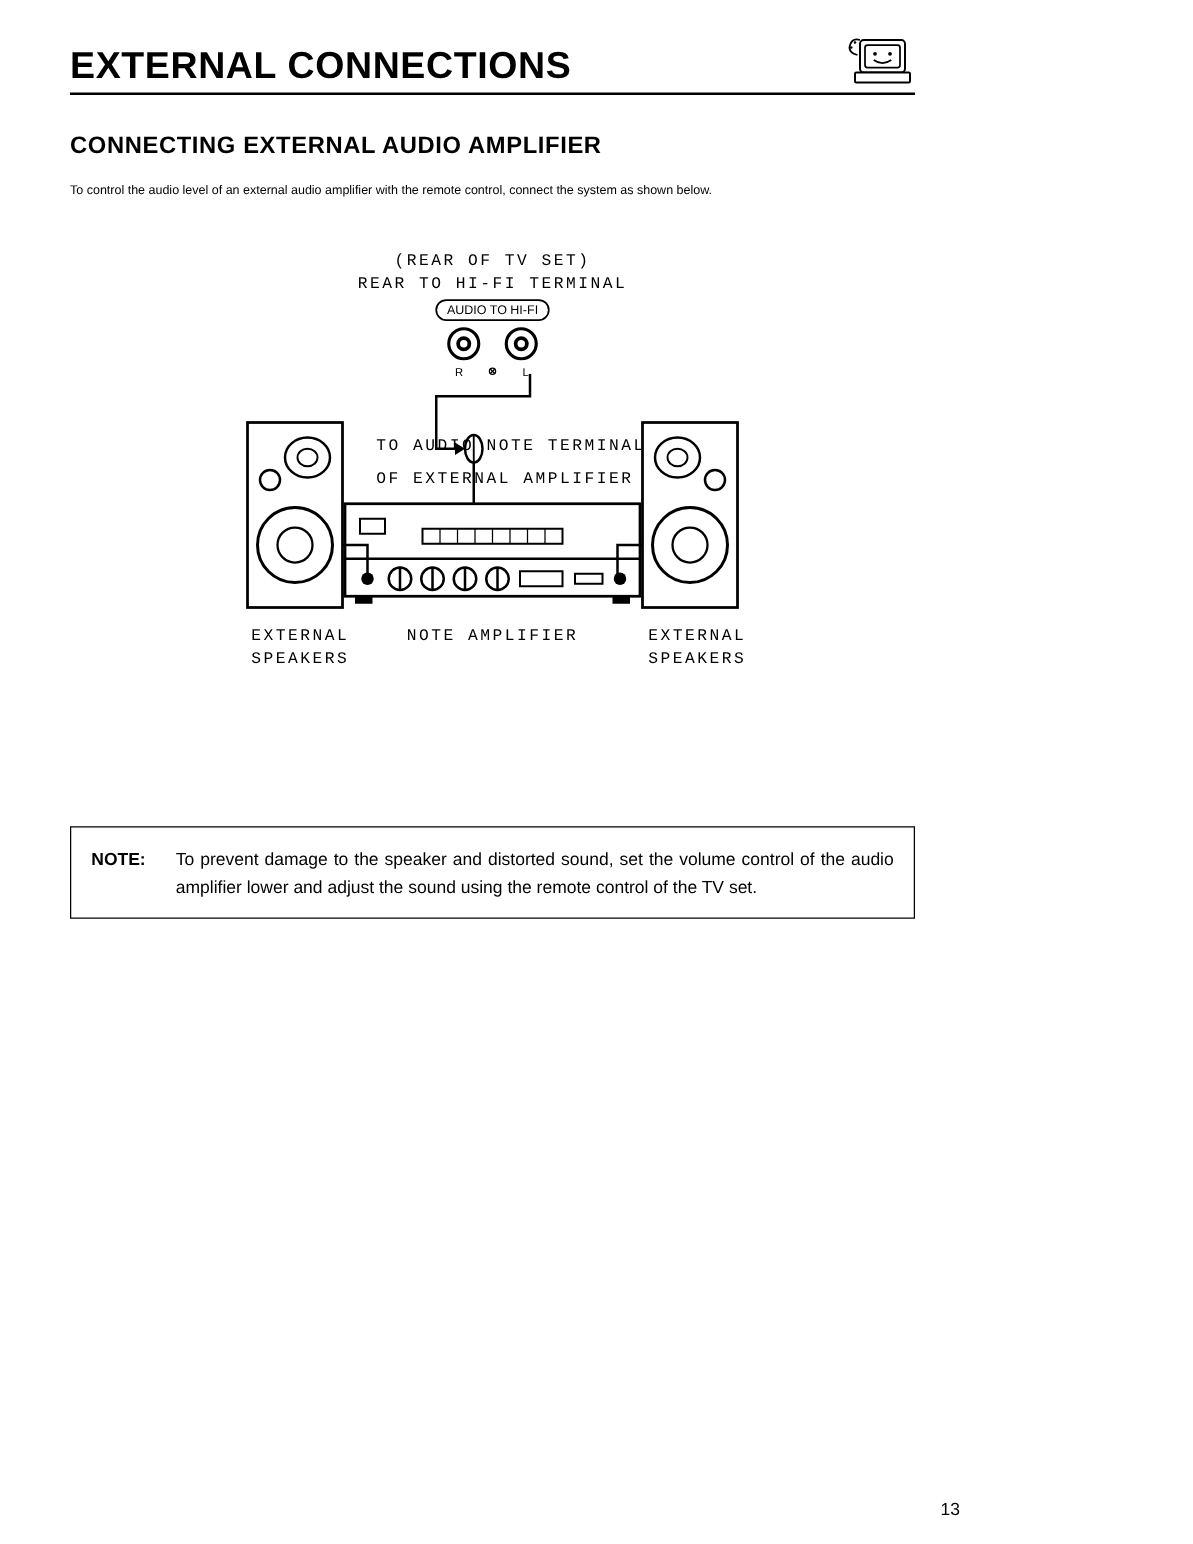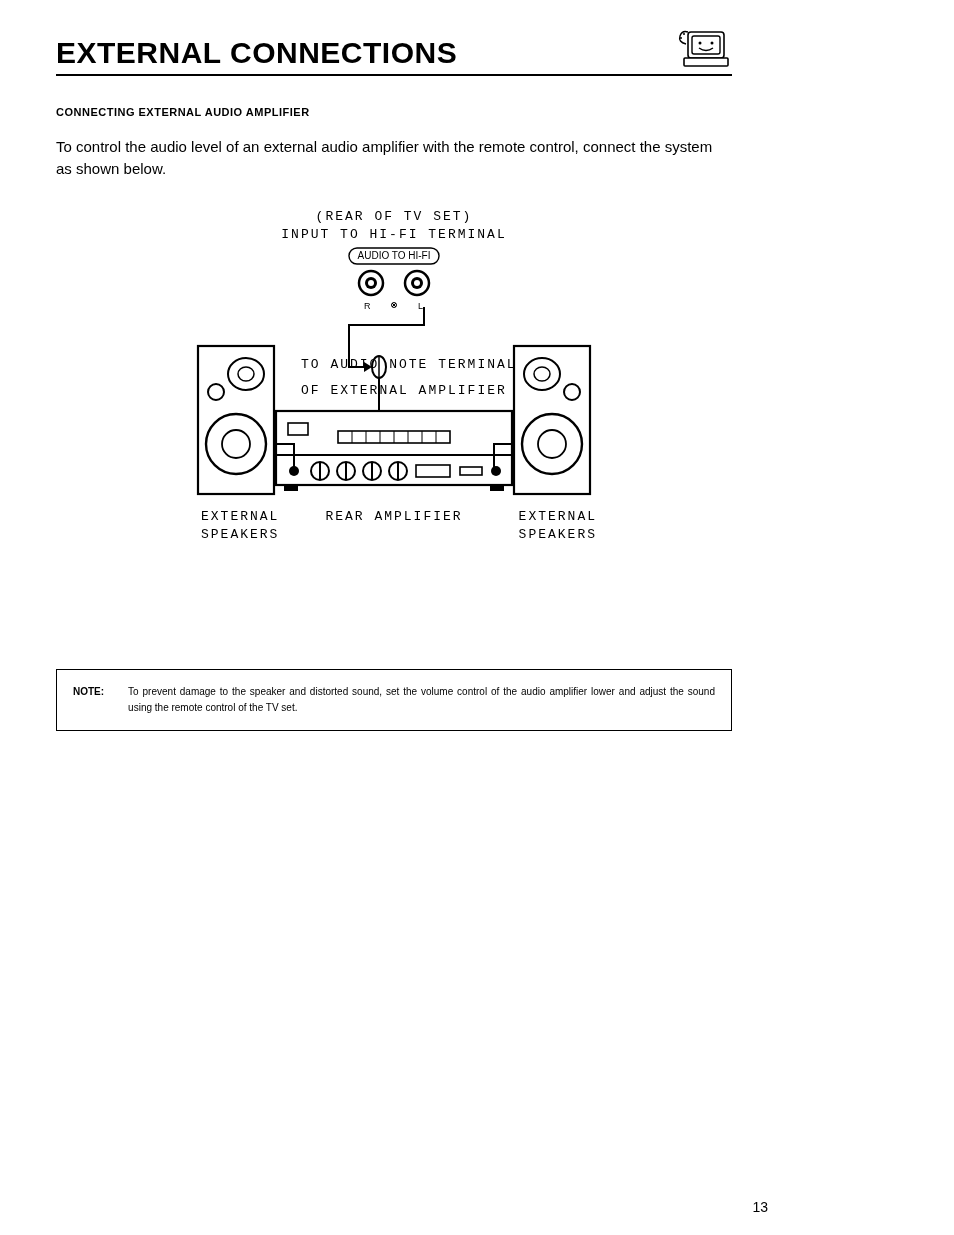--- a/index.html
+++ b/index.html
@@ -1,26 +1,26 @@
 <!DOCTYPE html>
 <html><head>
 <meta charset="utf-8">
 <style>
   html,body{margin:0;padding:0;background:#fff;color:#000;font-family:Helvetica,Arial,sans-serif}
   .page{width:768px;height:1235px;position:relative;box-sizing:border-box;padding:28px 36px 0 56px}
   .hdr-row{display:flex;align-items:flex-end;justify-content:space-between}
   .title{font-size:30px;font-weight:700;letter-spacing:.5px;margin:0;padding-bottom:2px}
   .sep{height:2px;background:#000;margin-top:2px}
-  .sub{font-weight:700;font-size:11px;letter-spacing:.5px;margin:30px 0 18px 0}
-  .body{font-size:15px;line-height:1.45}
-  .diagram-wrap{position:relative;height:420px;margin-top:29px}
+  .sub{font-weight:700;font-size:19px;letter-spacing:.5px;margin:30px 0 18px 0}
+  .body{font-size:10px;line-height:1.45}
+  .diagram-wrap{position:relative;height:420px;margin-top:40px}
   .diag-text{position:absolute;font-family:"Courier New",monospace;font-size:13px;letter-spacing:2px;white-space:nowrap}
   .small-label{font-family:Helvetica,Arial;font-size:9px;letter-spacing:0}
   .note-box{border:1.5px solid #000;padding:14px 16px;margin-top:40px}
-  .note-row{display:flex;gap:24px;font-size:10px;line-height:1.6}
+  .note-row{display:flex;gap:24px;font-size:14px;line-height:1.6}
   .note-label{font-weight:700;text-align:left}
   .note-body{flex:1;text-align:justify}
   .page-num{position:absolute;bottom:20px;left:0;right:0;text-align:right;font-size:14px}
   svg{display:block}
 </style>
 </head>
 <body>
 
 <div class="page">
 
@@ -41,21 +41,21 @@
     </div>
   </div>
   <div class="sep"></div>
 
   <div class="sub">CONNECTING EXTERNAL AUDIO AMPLIFIER</div>
   <div class="body">To control the audio level of an external audio amplifier with the remote control, connect the system as shown below.</div>
 
   <div class="diagram-wrap">
 
     <div class="diag-text" style="left:50%;top:0;transform:translateX(-50%)">(REAR OF TV SET)</div>
-    <div class="diag-text" style="left:50%;top:18px;transform:translateX(-50%)">INPUT TO HI-FI TERMINAL</div>
+    <div class="diag-text" style="left:50%;top:18px;transform:translateX(-50%)">REAR TO HI-FI TERMINAL</div>
 
     <svg style="position:absolute;left:50%;top:38px;transform:translateX(-50%)" width="110" height="70">
       <rect x="10" y="1" width="90" height="16" rx="8" fill="#fff" stroke="#000" stroke-width="1.4"></rect>
       <text x="55" y="12" text-anchor="middle" font-size="10" font-family="Helvetica">AUDIO TO HI-FI</text>
       <circle cx="32" cy="36" r="12" fill="#fff" stroke="#000" stroke-width="2.5"></circle>
       <circle cx="32" cy="36" r="6" fill="#000"></circle>
       <circle cx="32" cy="36" r="3" fill="#fff"></circle>
       <circle cx="78" cy="36" r="12" fill="#fff" stroke="#000" stroke-width="2.5"></circle>
       <circle cx="78" cy="36" r="6" fill="#000"></circle>
       <circle cx="78" cy="36" r="3" fill="#fff"></circle>
@@ -124,21 +124,21 @@
     <svg style="position:absolute;right:140px;top:135px" width="100" height="160">
       <rect x="22" y="2" width="76" height="148" fill="#fff" stroke="#000" stroke-width="2.2"></rect>
       <ellipse cx="50" cy="30" rx="18" ry="16" fill="#fff" stroke="#000" stroke-width="2"></ellipse>
       <ellipse cx="50" cy="30" rx="8" ry="7" fill="#fff" stroke="#000" stroke-width="1.5"></ellipse>
       <circle cx="80" cy="48" r="8" fill="#fff" stroke="#000" stroke-width="2"></circle>
       <ellipse cx="60" cy="100" rx="30" ry="30" fill="#fff" stroke="#000" stroke-width="2.4"></ellipse>
       <ellipse cx="60" cy="100" rx="14" ry="14" fill="#fff" stroke="#000" stroke-width="1.8"></ellipse>
       <path d="M22 100 L2 100 L2 130" fill="none" stroke="#000" stroke-width="2"></path>
     </svg>
 
-    <div class="diag-text" style="left:50%;top:300px;transform:translateX(-50%)">REAR AMPLIFIER</div>
+    <div class="diag-text" style="left:50%;top:300px;transform:translateX(-50%)">NOTE AMPLIFIER</div>
     <div class="diag-text" style="left:145px;top:300px">EXTERNAL</div>
     <div class="diag-text" style="left:145px;top:318px">SPEAKERS</div>
     <div class="diag-text" style="right:135px;top:300px">EXTERNAL</div>
     <div class="diag-text" style="right:135px;top:318px">SPEAKERS</div>
   </div>
 
   <div class="note-box">
     <div class="note-row">
       <div class="note-label">NOTE:</div>
       <div class="note-body">To prevent damage to the speaker and distorted sound, set the volume control of the audio amplifier lower and adjust the sound using the remote control of the TV set.</div>

